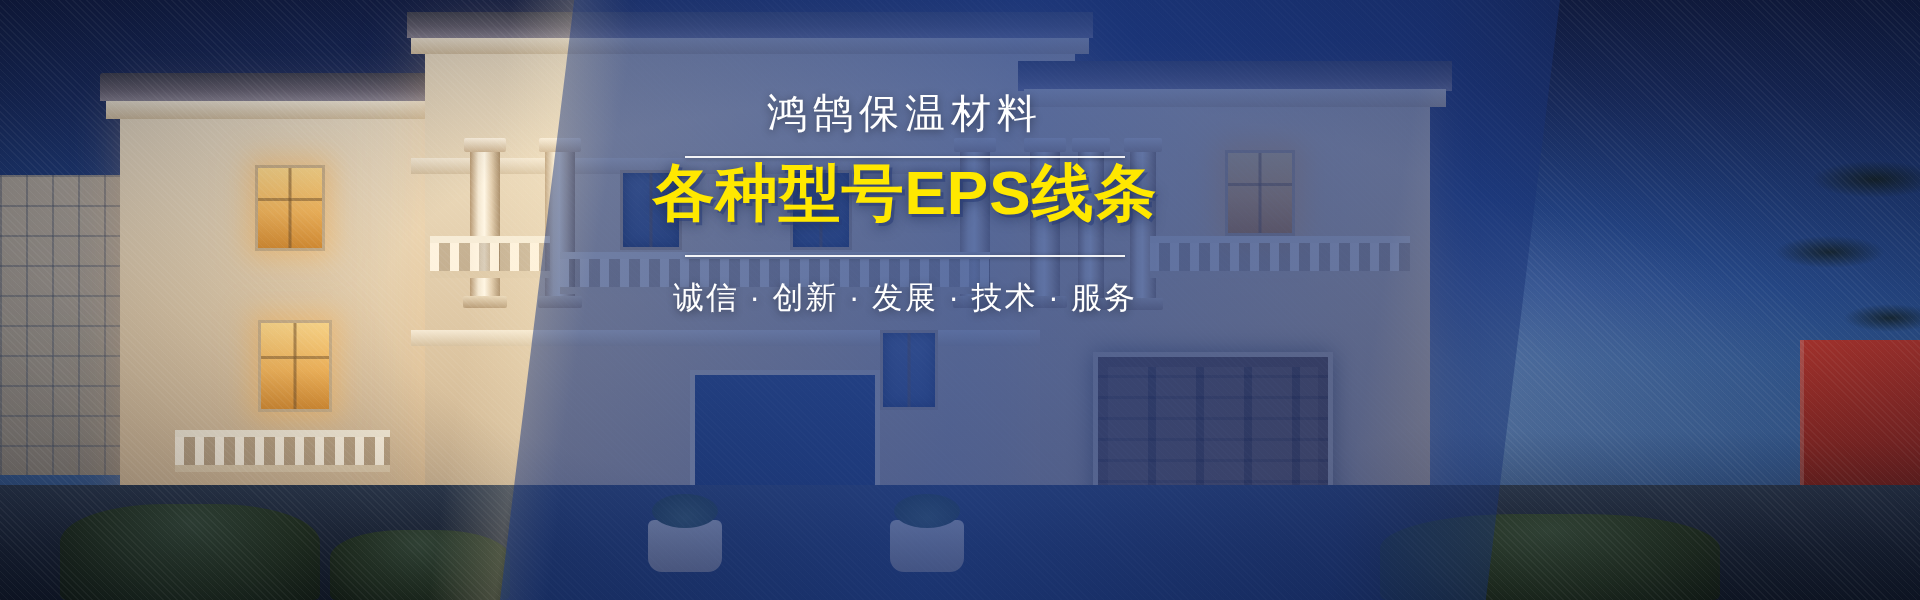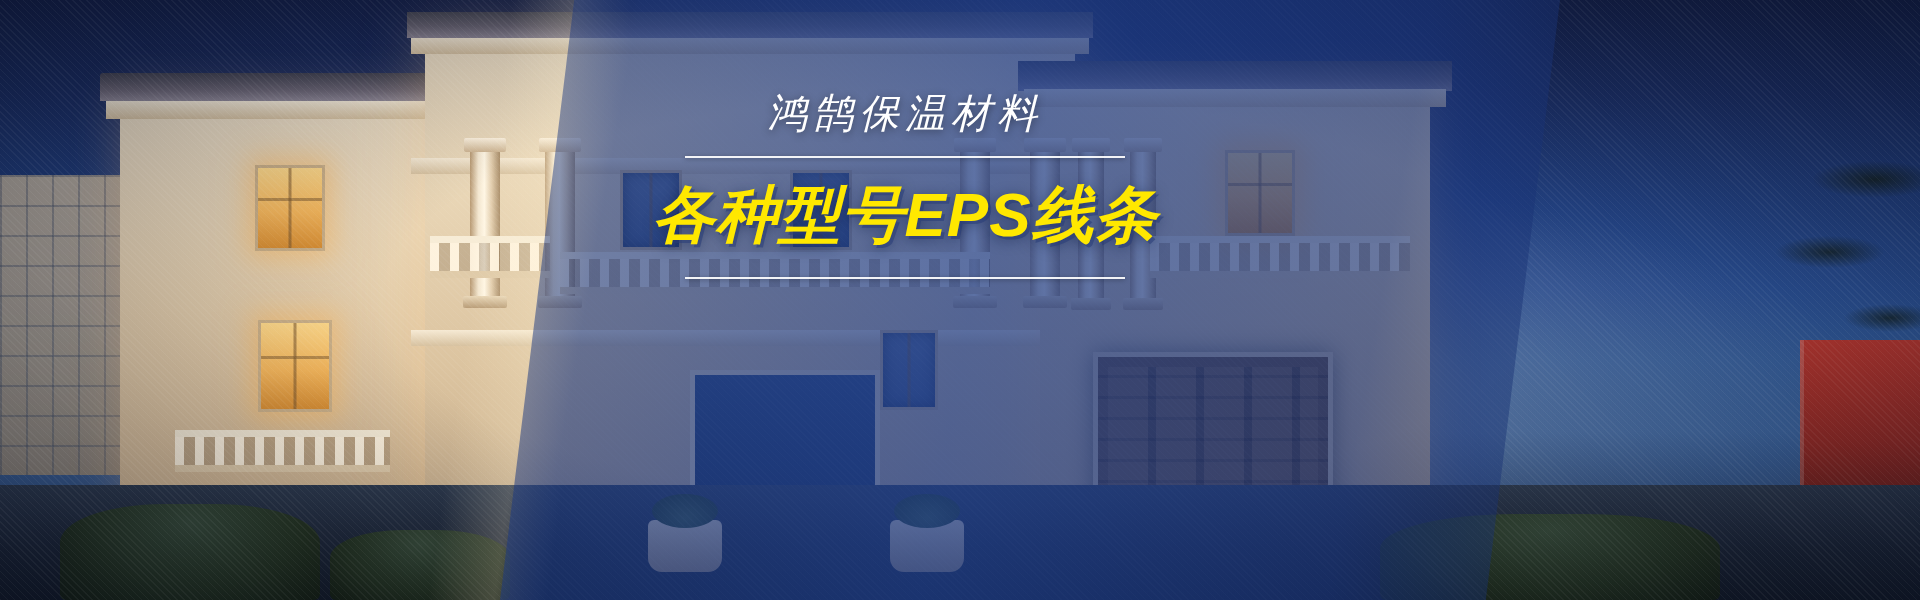--- a/index.html
+++ b/index.html
@@ -246,40 +246,38 @@
     pointer-events: none;
   }
 
   
   .copy {
     position: absolute;
     left: 555px;
     top: 92px;
     width: 700px;
     text-align: center;
-    font-style: italic;
   }
   .brand {
     font-size: 40px;
     line-height: 1.05;
     color: #ffffff;
     letter-spacing: 6px;
     font-weight: 400;
     text-shadow: 0 2px 8px rgba(0,0,0,0.45);
     white-space: nowrap;
   }
   .rule {
     height: 2px;
     background: rgba(255,255,255,0.92);
     margin: 22px auto 0 auto;
     width: 440px;
     box-shadow: 0 1px 4px rgba(0,0,0,0.35);
   }
   .headline {
-    margin-top: 22px;
   }
   .headline-line {
     font-size: 62px;
     line-height: 1.14;
     font-weight: 700;
     color: #ffe800;
     letter-spacing: 1px;
     white-space: nowrap;
     text-shadow:
       3px 3px 0 rgba(40,60,120,0.55),
@@ -393,15 +391,16 @@
     <div class="brand">鸿鹄保温材料</div>
 
     <div class="rule"></div>
 
     <div class="headline">
       <div class="headline-line">各种型号EPS线条</div>
     </div>
 
     <div class="rule2"></div>
 
+    <div class="slogan">诚信 · 创新 · 发展 · 技术 · 服务</div>
   </div>
 
 </div>
 
 </body></html>

